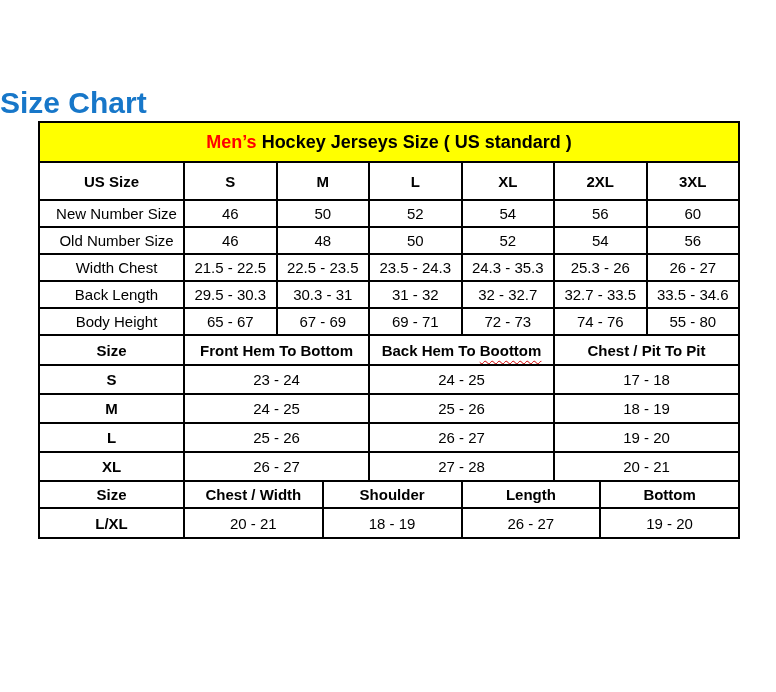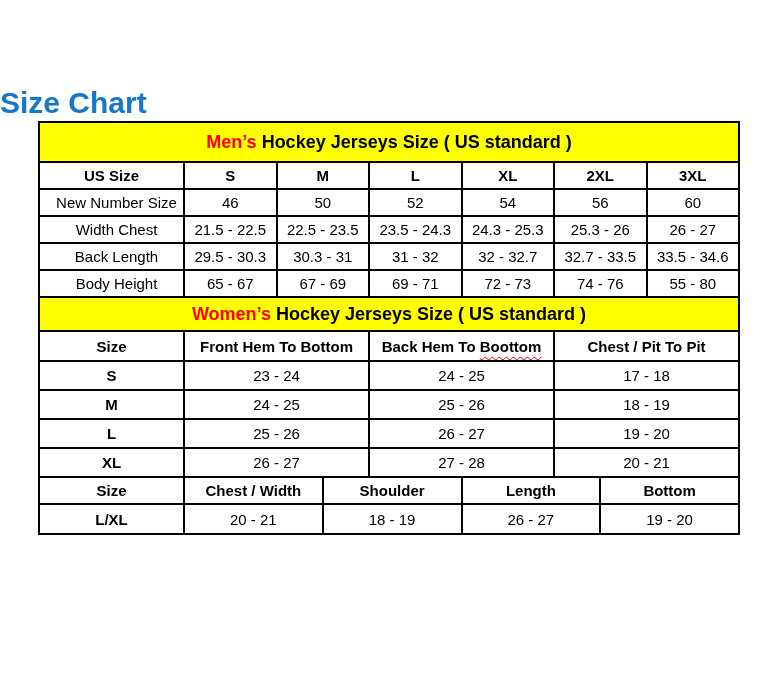--- a/index.html
+++ b/index.html
@@ -55,21 +55,21 @@
   tr.section-row th {
     background: var(--section-bg, #FFFF00);
     font-size: 18px;
     font-weight: bold;
   }
   .mens tr.section-row { height: 40px; }
   .womens tr.section-row { height: 34px; }
   .youth tr.section-row { height: 31px; }
   .accent { color: var(--accent-color, #FF0000); }
   tr.header-row th { font-weight: bold; }
-  .mens tr.header-row { height: 27px; }
+  .mens tr.header-row { height: 38px; }
   .mens tr.data-row { height: 27px; }
   .womens tr.header-row { height: 30px; }
   .womens tr.data-row { height: 29px; }
   .youth tr.header-row { height: 27px; }
   .youth tr.data-row { height: 30px; }
   .mens td.row-label { font-weight: normal; padding-left: 12px; }
   .womens td.row-label, .youth td.row-label { font-weight: bold; }
   .misspelled {
     text-decoration: underline;
     text-decoration-style: wavy;
@@ -113,25 +113,34 @@
       <tr class="data-row">
         <td class="row-label">New Number Size</td>
         <td>46</td>
         <td>50</td>
         <td>52</td>
         <td>54</td>
         <td>56</td>
         <td>60</td>
       </tr>
       <tr class="data-row">
+        <td class="row-label">Old Number Size</td>
+        <td>46</td>
+        <td>48</td>
+        <td>50</td>
+        <td>52</td>
+        <td>54</td>
+        <td>56</td>
+      </tr>
+      <tr class="data-row">
         <td class="row-label">Width Chest</td>
         <td>21.5 - 22.5</td>
         <td>22.5 - 23.5</td>
         <td>23.5 - 24.3</td>
-        <td>24.3 - 25.3</td>
+        <td>24.3 - 35.3</td>
         <td>25.3 - 26</td>
         <td>26 - 27</td>
       </tr>
       <tr class="data-row">
         <td class="row-label">Back Length</td>
         <td>29.5 - 30.3</td>
         <td>30.3 - 31</td>
         <td>31 - 32</td>
         <td>32 - 32.7</td>
         <td>32.7 - 33.5</td>
@@ -150,23 +159,20 @@
       </table>
 
     <table class="womens">
       <colgroup>
         <col style="width:145px">
           <col style="width:185px">
           <col style="width:185px">
           <col style="width:185px">
       </colgroup>
       <tbody>
-          <tr class="section-row">
-        <th colspan="4"><span class="accent">Women’s</span><span> Hockey Jerseys Size ( US standard )</span></th>
-      </tr>
       <tr class="header-row">
         <th>Size</th>
         <th>Front Hem To Bottom</th>
         <th><span>Back Hem To </span><span class="misspelled">Boottom</span></th>
         <th>Chest / Pit To Pit</th>
       </tr>
       <tr class="data-row">
         <td class="row-label">S</td>
         <td>23 - 24</td>
         <td>24 - 25</td>

